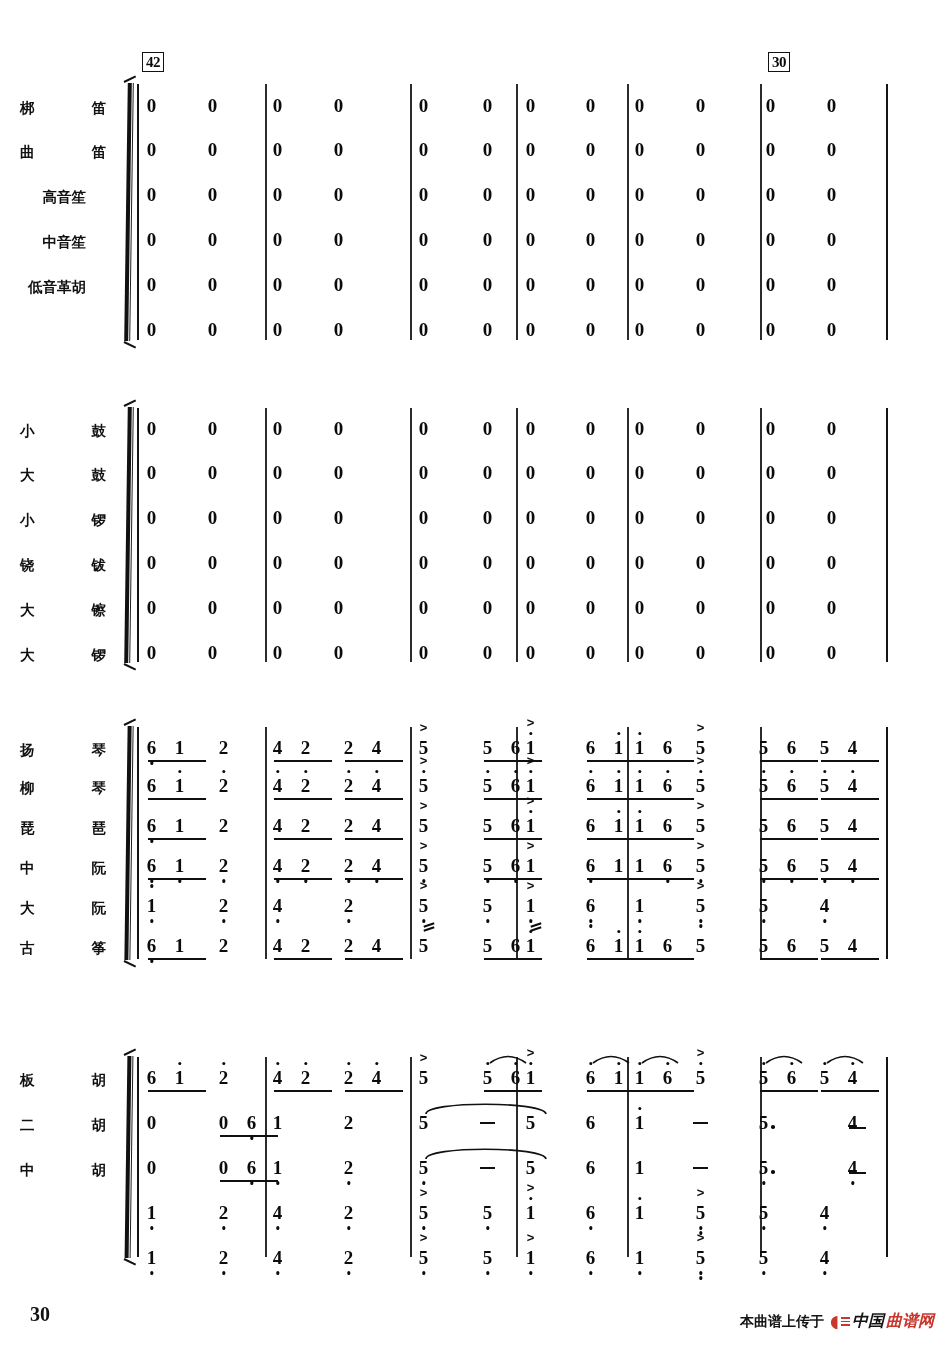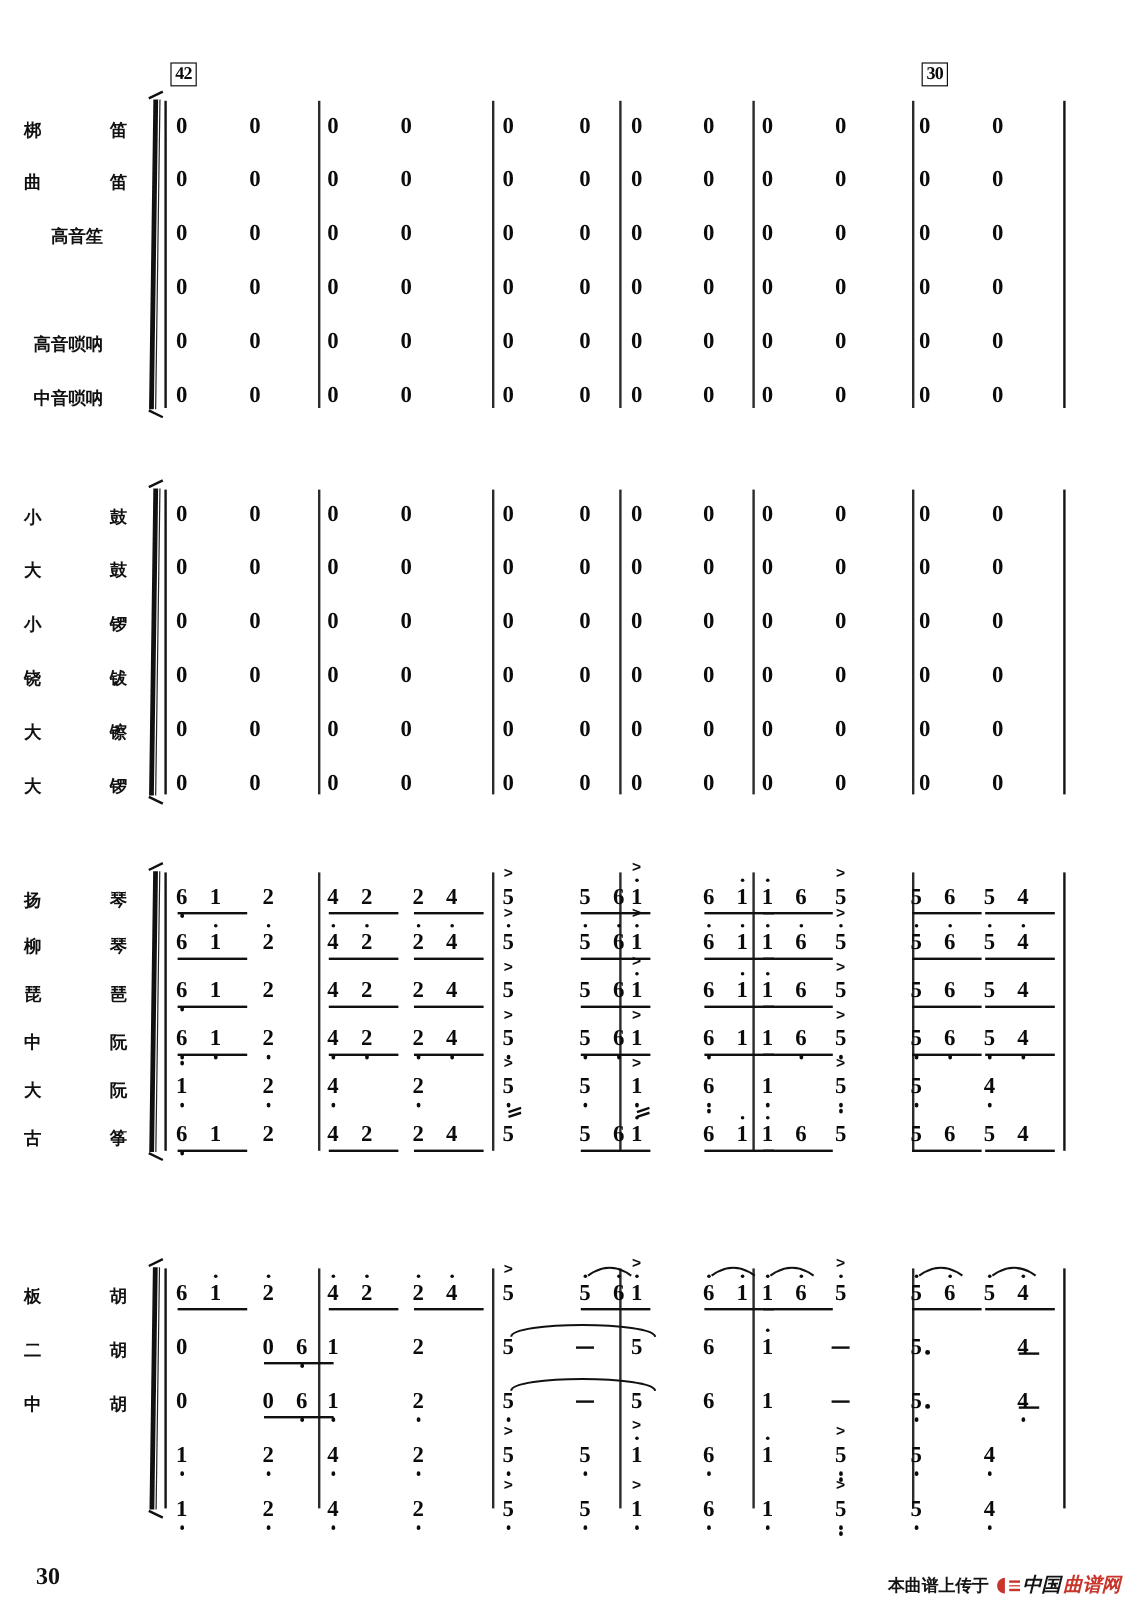--- a/index.html
+++ b/index.html
@@ -253,20 +253,23 @@
     </div>
     <div class="note" style="left: 693px; top: 185px;">
       <span class="g">0</span>
     </div>
     <div class="note" style="left: 763px; top: 185px;">
       <span class="g">0</span>
     </div>
     <div class="note" style="left: 824px; top: 185px;">
       <span class="g">0</span>
     </div>
+    <div class="row" style="top: 222px;">
+      <div class="iname" style="left: 0px; padding-right: 2px;">中音笙</div>
+    </div>
     <div class="note" style="left: 144px; top: 230px;">
       <span class="g">0</span>
     </div>
     <div class="note" style="left: 205px; top: 230px;">
       <span class="g">0</span>
     </div>
     <div class="note" style="left: 270px; top: 230px;">
       <span class="g">0</span>
     </div>
     <div class="note" style="left: 331px; top: 230px;">
@@ -290,21 +293,21 @@
     <div class="note" style="left: 693px; top: 230px;">
       <span class="g">0</span>
     </div>
     <div class="note" style="left: 763px; top: 230px;">
       <span class="g">0</span>
     </div>
     <div class="note" style="left: 824px; top: 230px;">
       <span class="g">0</span>
     </div>
     <div class="row" style="top: 267px;">
-      <div class="iname" style="left: 0px; padding-right: 2px;">高音唢呐</div>
+      <div class="iname" style="left: 0px; padding-right: 2px;">低音革胡</div>
     </div>
     <div class="note" style="left: 144px; top: 275px;">
       <span class="g">0</span>
     </div>
     <div class="note" style="left: 205px; top: 275px;">
       <span class="g">0</span>
     </div>
     <div class="note" style="left: 270px; top: 275px;">
       <span class="g">0</span>
     </div>
@@ -327,23 +330,20 @@
       <span class="g">0</span>
     </div>
     <div class="note" style="left: 693px; top: 275px;">
       <span class="g">0</span>
     </div>
     <div class="note" style="left: 763px; top: 275px;">
       <span class="g">0</span>
     </div>
     <div class="note" style="left: 824px; top: 275px;">
       <span class="g">0</span>
-    </div>
-    <div class="row" style="top: 312px;">
-      <div class="iname" style="left: 0px; padding-right: 2px;">中音唢呐</div>
     </div>
     <div class="note" style="left: 144px; top: 320px;">
       <span class="g">0</span>
     </div>
     <div class="note" style="left: 205px; top: 320px;">
       <span class="g">0</span>
     </div>
     <div class="note" style="left: 270px; top: 320px;">
       <span class="g">0</span>
     </div>

